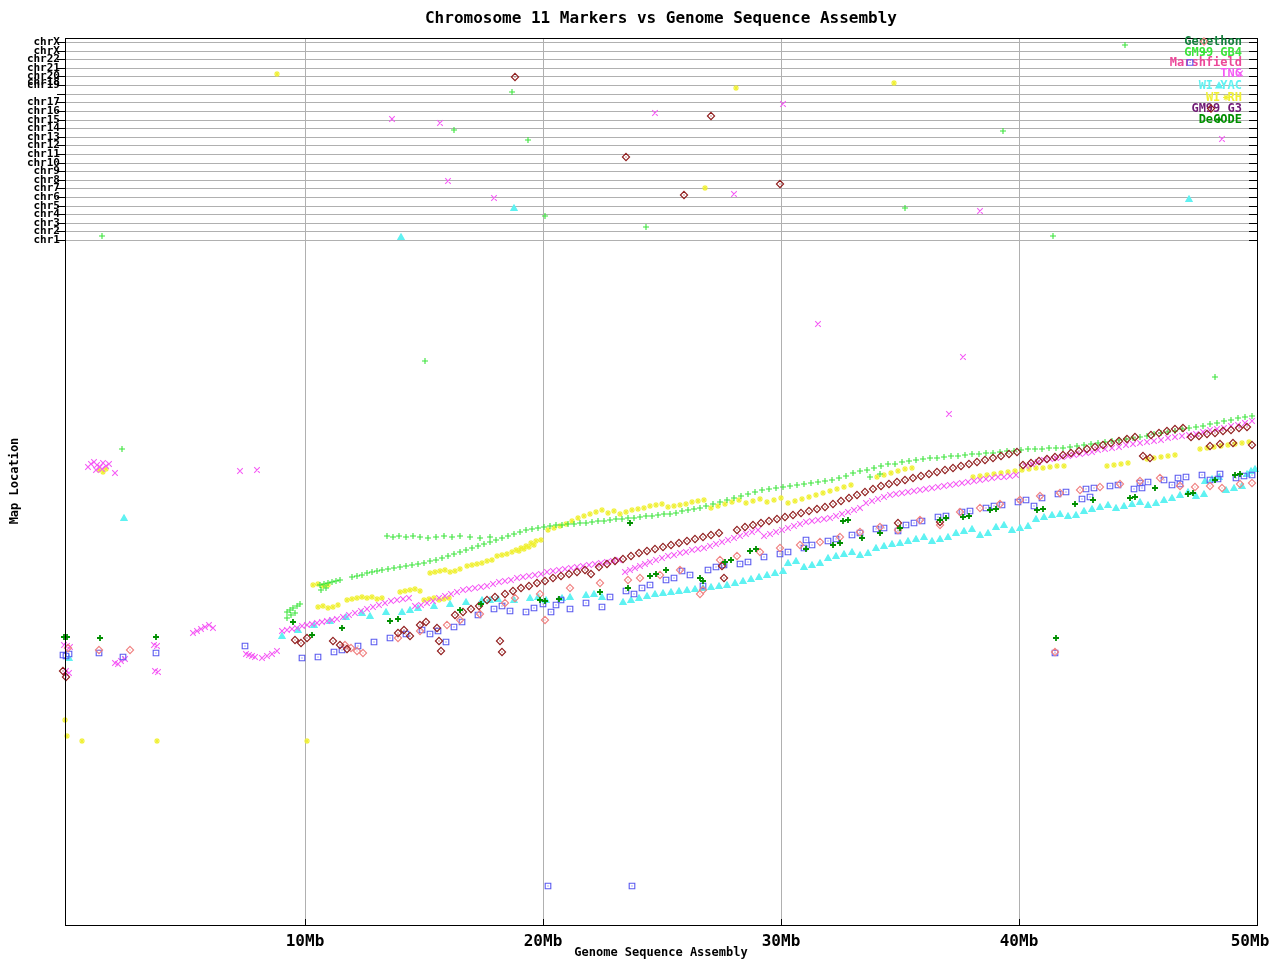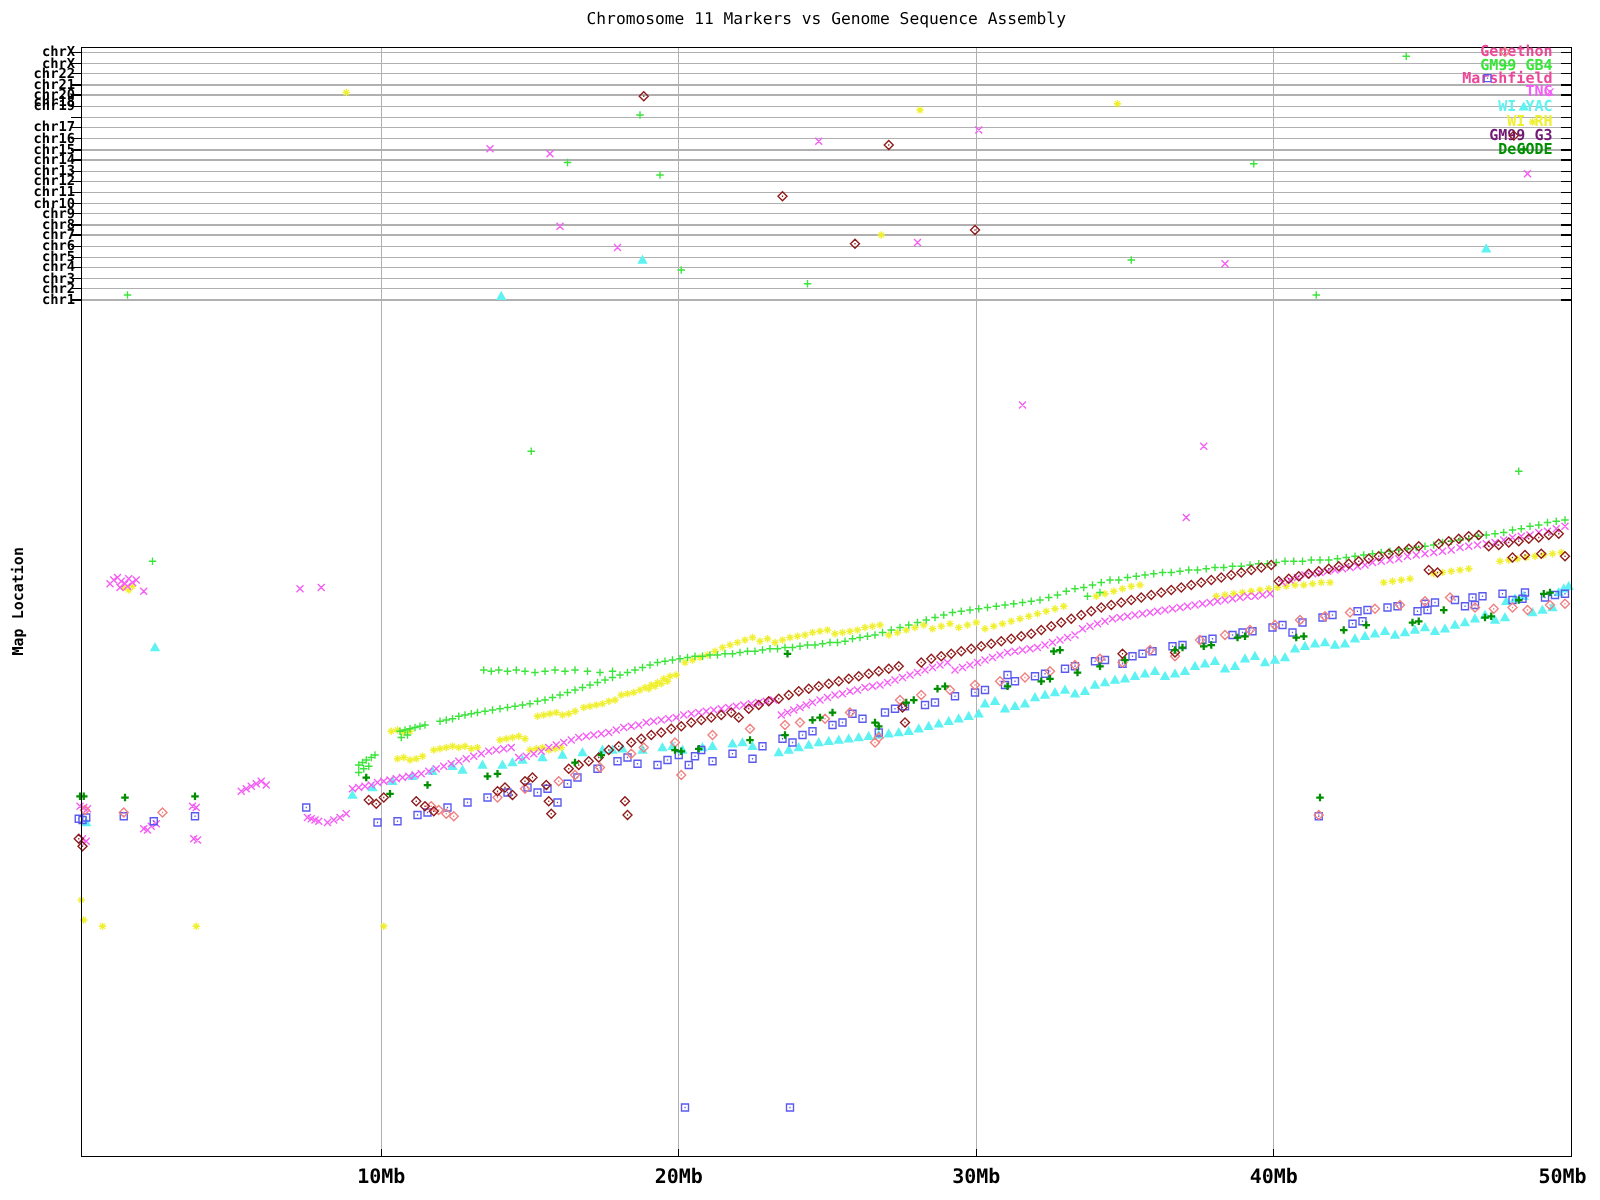--- a/index.html
+++ b/index.html
@@ -1,19 +1,19 @@
 <!DOCTYPE html>
 <html><head>
 <meta charset="utf-8">
 <style>
   html,body{margin:0;padding:0;background:#fff;}
   #chart-root{position:relative;width:1280px;height:960px;background:#ffffff;overflow:hidden;
     font-family:"DejaVu Sans Mono",monospace;color:#000;}
   .ttl{position:absolute;left:65px;top:8px;width:1192px;text-align:center;
-    font-size:13px;font-weight:normal;letter-spacing:0px;}
+    font-size:16px;font-weight:bold;letter-spacing:0px;}
   .xlab{position:absolute;left:65px;top:945px;width:1192px;text-align:center;
     font-size:12px;font-weight:bold;}
   .ylab{position:absolute;left:14px;top:481px;font-size:12px;font-weight:bold;
     transform:translate(-50%,-50%) rotate(-90deg);white-space:nowrap;}
   .chrlab{position:absolute;left:0;width:60px;text-align:right;font-size:11px;
     font-weight:bold;line-height:13px;}
   .xtick{position:absolute;width:60px;text-align:center;font-size:16px;font-weight:bold;top:931px;}
   .lgrow{position:absolute;right:38px;height:13px;display:flex;align-items:center;justify-content:flex-end;}
   .lgtext{font-size:12px;font-weight:bold;line-height:13px;}
   .lgmk{margin-left:12px;display:block;}
@@ -110,20 +110,21 @@
       <line x1="57" y1="240" x2="65" y2="240" stroke="#000" stroke-width="1" shape-rendering="crispEdges"></line>
       <line x1="1249" y1="240" x2="1257" y2="240" stroke="#000" stroke-width="1" shape-rendering="crispEdges"></line>
       <line x1="305" y1="919" x2="305" y2="925" stroke="#000" stroke-width="1" shape-rendering="crispEdges"></line>
       <line x1="543" y1="919" x2="543" y2="925" stroke="#000" stroke-width="1" shape-rendering="crispEdges"></line>
       <line x1="781" y1="919" x2="781" y2="925" stroke="#000" stroke-width="1" shape-rendering="crispEdges"></line>
       <line x1="1019" y1="919" x2="1019" y2="925" stroke="#000" stroke-width="1" shape-rendering="crispEdges"></line>
       <line x1="1257" y1="919" x2="1257" y2="925" stroke="#000" stroke-width="1" shape-rendering="crispEdges"></line>
     </svg>
   <div class="ttl">Chromosome 11 Markers vs Genome Sequence Assembly</div>
   <div class="ylab">Map Location</div>
+  <div class="xlab">Genome Sequence Assembly</div>
   <div id="chrom-labels">
       <div class="chrlab" style="top: 35px;">chrX</div>
       <div class="chrlab" style="top: 44px;">chrX</div>
       <div class="chrlab" style="top: 52px;">chr22</div>
       <div class="chrlab" style="top: 61px;">chr21</div>
       <div class="chrlab" style="top: 69px;">chr20</div>
       <div class="chrlab" style="top: 78px;">chr19</div>
       <div class="chrlab" style="top: 75px;">chr18</div>
       <div class="chrlab" style="top: 95px;">chr17</div>
       <div class="chrlab" style="top: 104px;">chr16</div>
@@ -145,21 +146,21 @@
     </div>
   <div id="x-ticks">
       <div class="xtick" style="left: 275px;">10Mb</div>
       <div class="xtick" style="left: 513px;">20Mb</div>
       <div class="xtick" style="left: 751px;">30Mb</div>
       <div class="xtick" style="left: 989px;">40Mb</div>
       <div class="xtick" style="left: 1220px;">50Mb</div>
     </div>
   <div id="legend">
       <div class="lgrow" style="top: 35px;">
-        <span class="lgtext" style="color: #ec4899;">Genethon</span>
+        <span class="lgtext" style="color: #15803d;">Genethon</span>
         <svg width="16" height="13" class="lgmk">
           <path d="M8 2.9L11.6 6.5L8 10.1L4.4 6.5ZM7.5 6.5h1" stroke="#f08080" fill="none" stroke-width="1.1"></path>
         </svg>
       </div>
       <div class="lgrow" style="top: 46px;">
         <span class="lgtext" style="color: rgb(59, 228, 59);">GM99 GB4</span>
         <svg width="16" height="13" class="lgmk">
           <path d="M5 6.5H11M8 3.5V9.5" stroke="#3be43b" fill="none" stroke-width="1.1"></path>
         </svg>
       </div>

